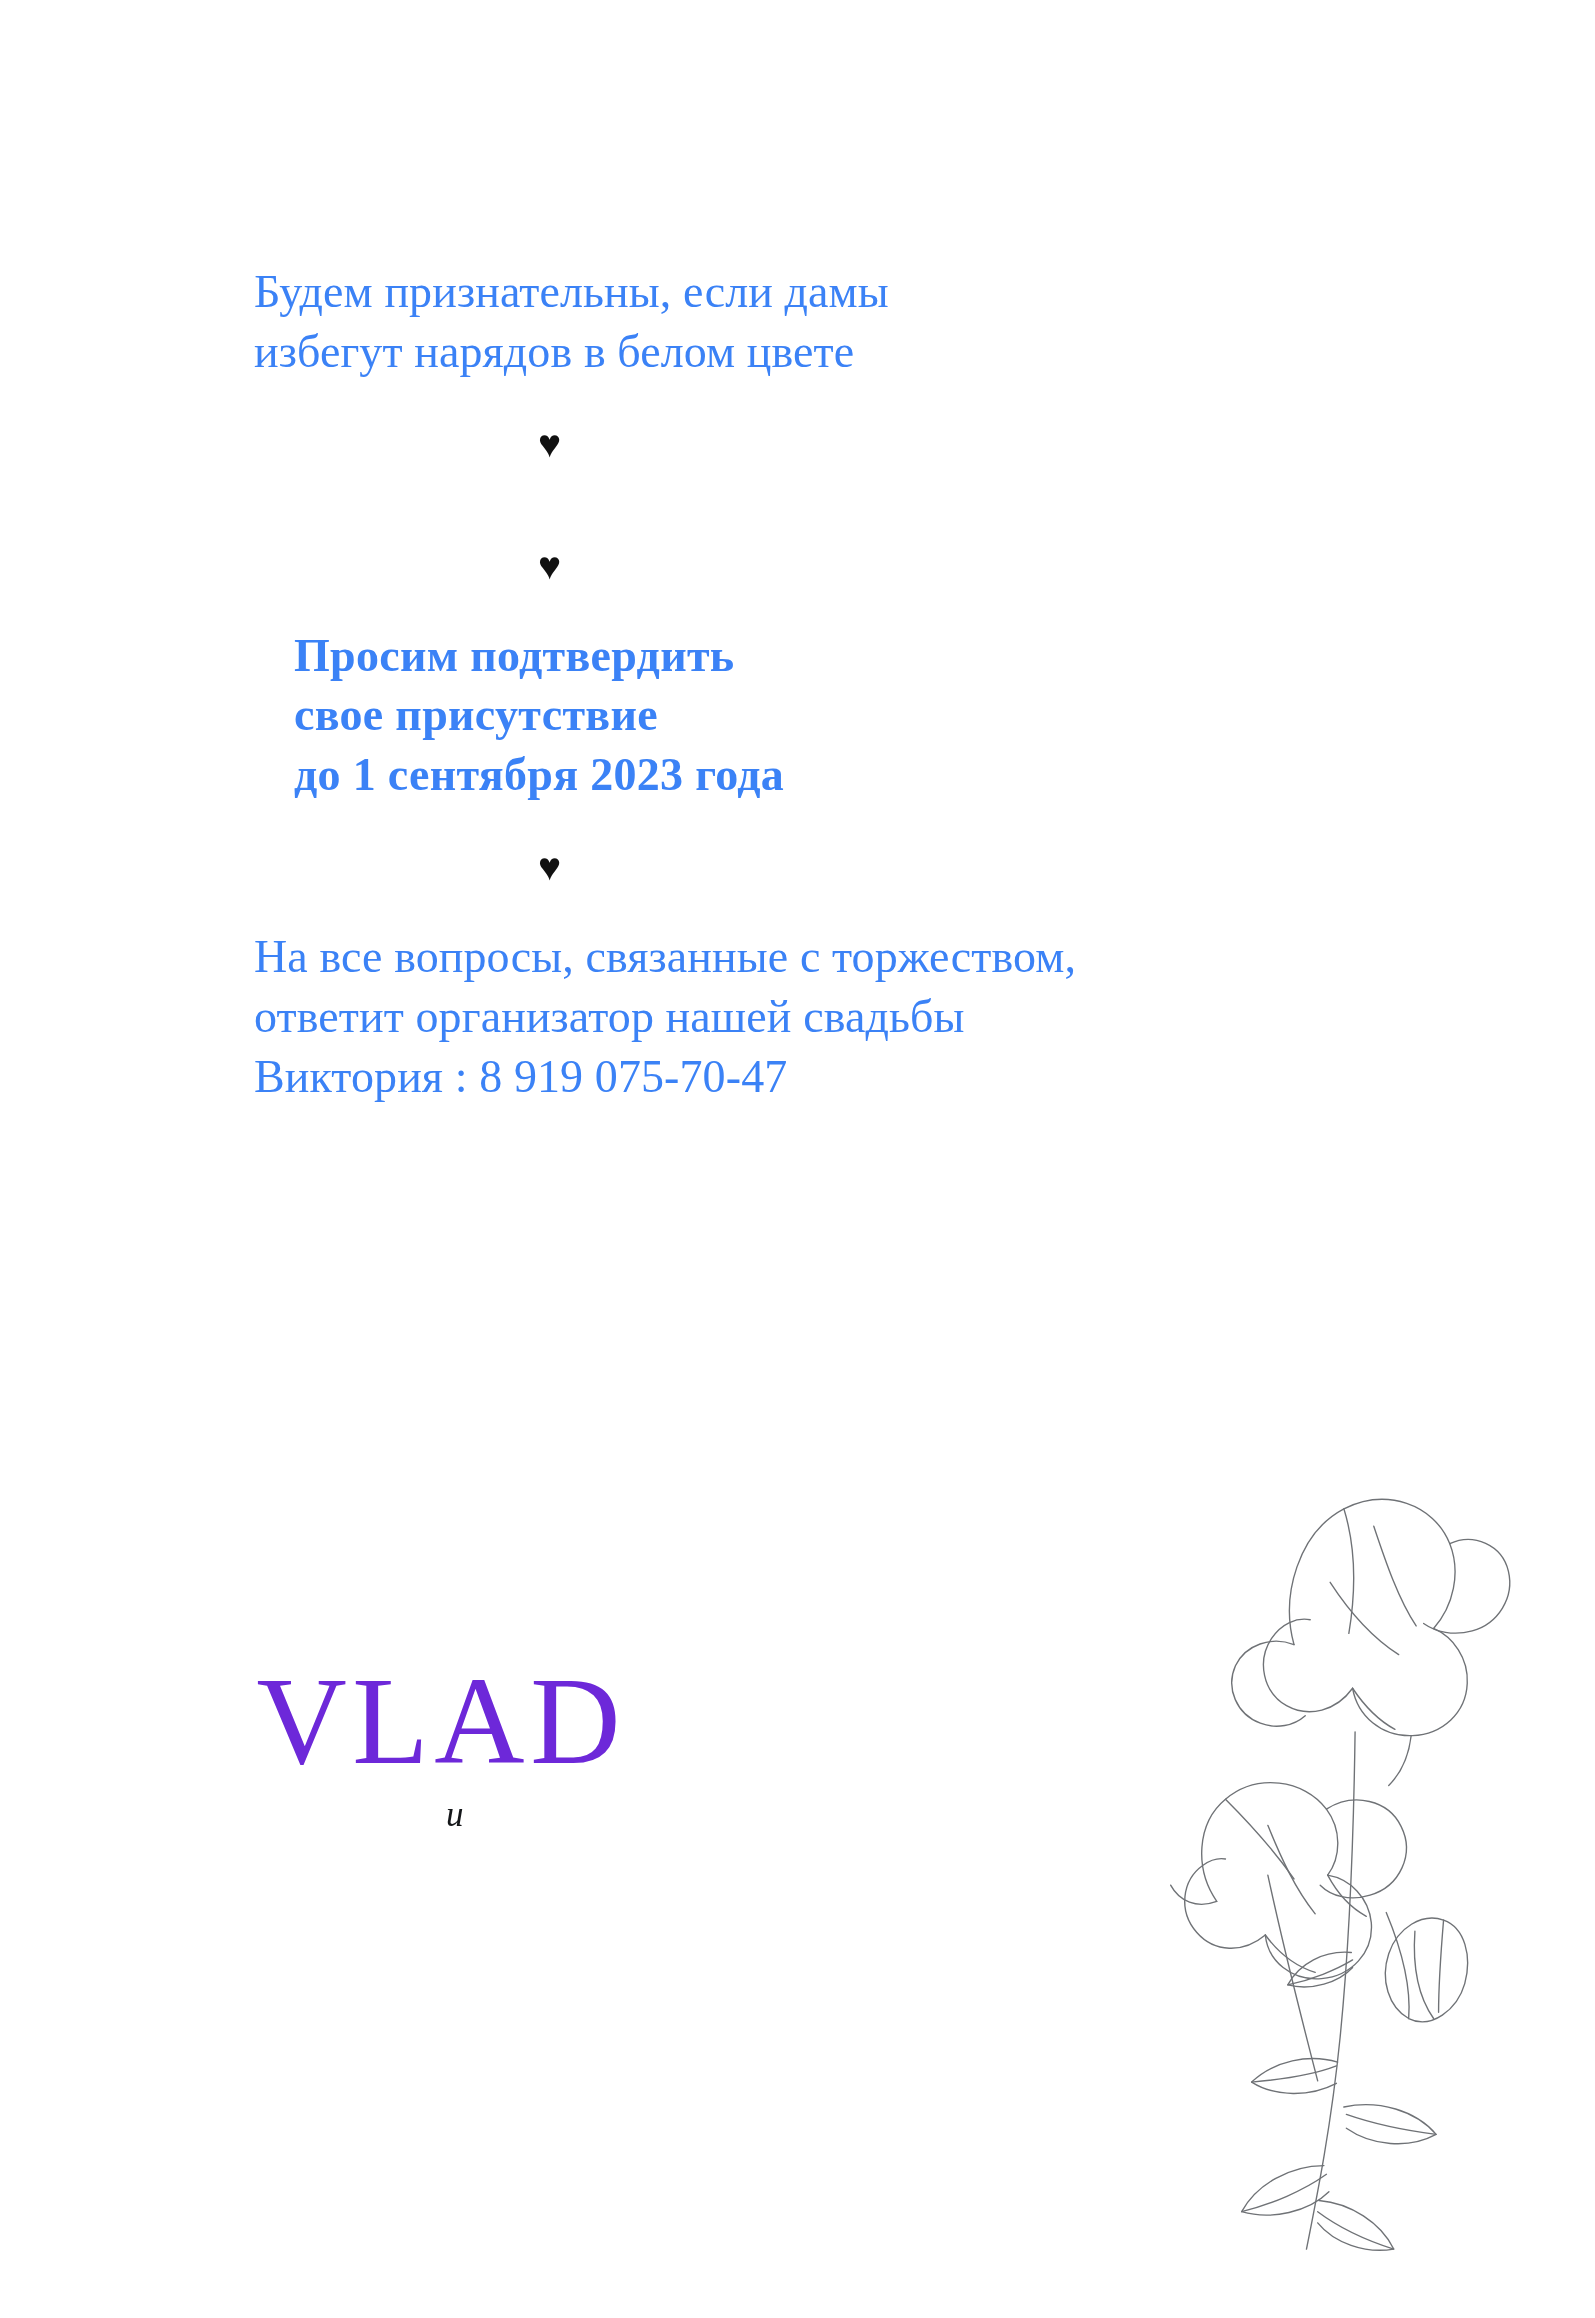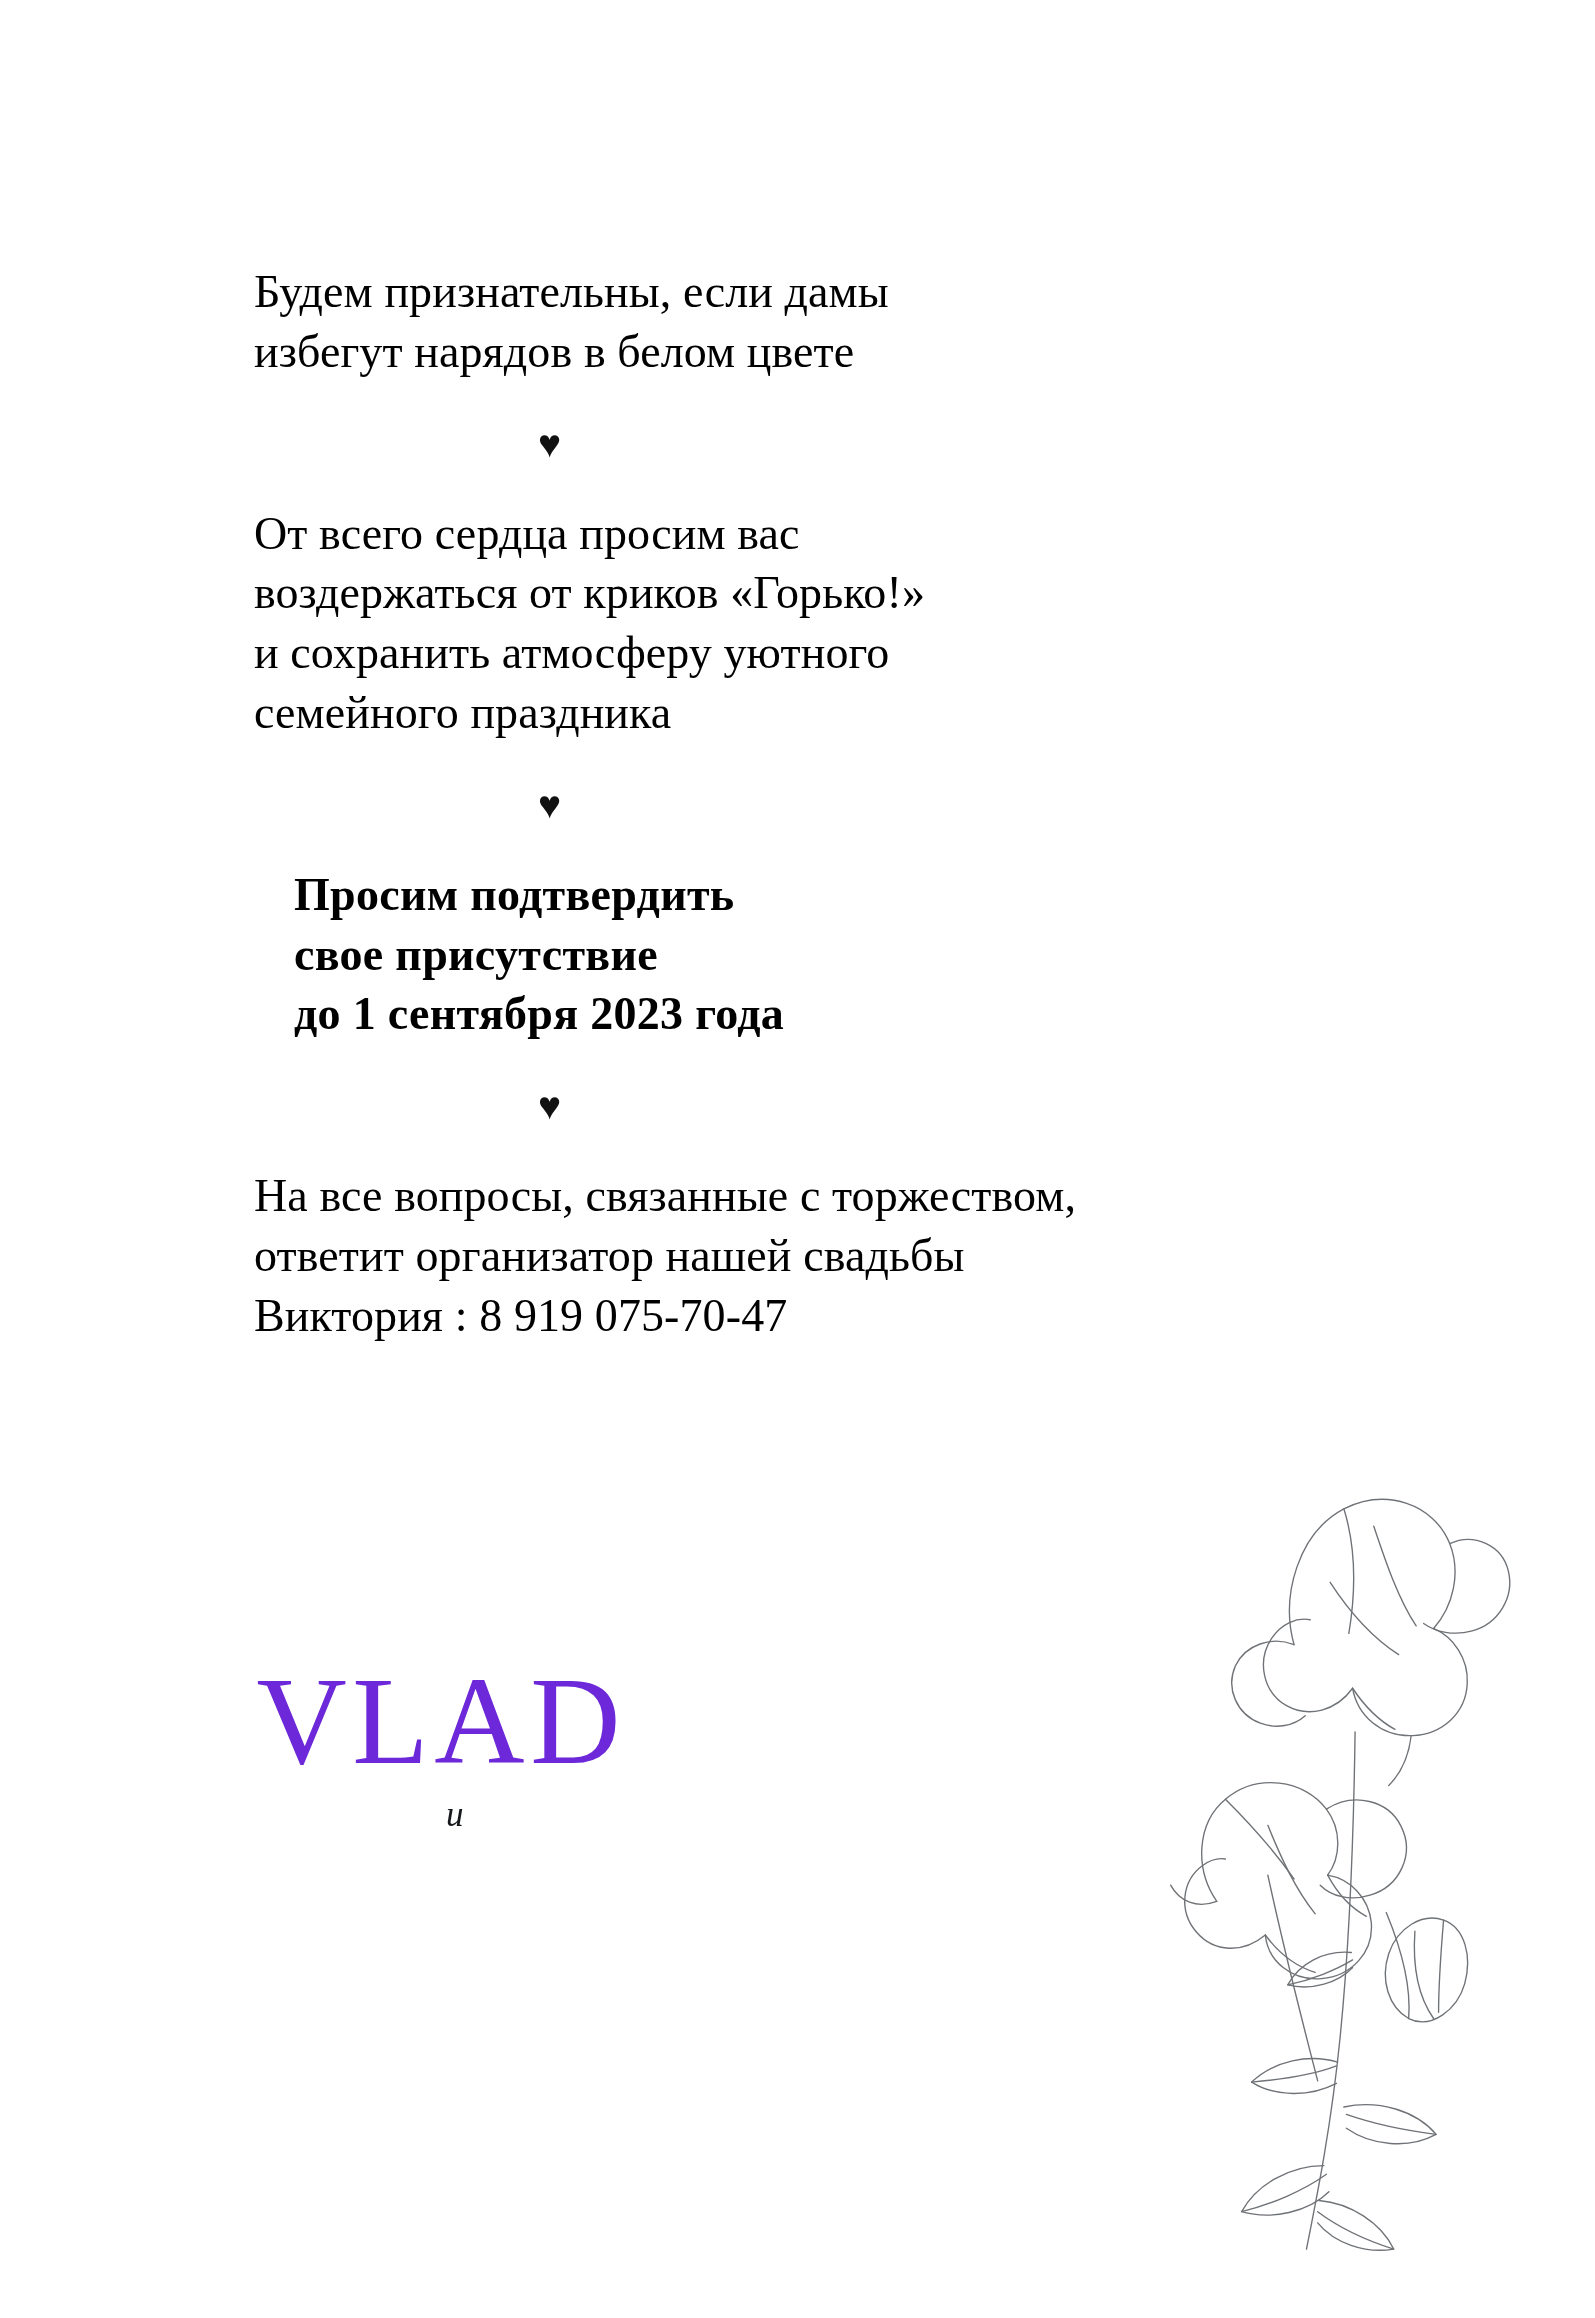--- a/index.html
+++ b/index.html
@@ -24,21 +24,21 @@
     position: absolute;
     left: 254px;
     top: 262px;
     width: 1097px;
   }
 
   .para {
     font-family: "Liberation Serif", serif;
     font-size: 46px;
     line-height: 1.30;
-    color: #000000;
+    color: #3b82f6;
     letter-spacing: 0.1px;
     white-space: pre-line;
   }
 
   .para.bold {
     font-weight: 700;
     letter-spacing: 0.3px;
     margin-left: 40px;
   }
 
@@ -97,24 +97,20 @@
 
   <div class="content">
 
     <div class="para">Будем признательны, если дамы
 избегут нарядов в белом цвете</div>
 
     <div class="sp-1"></div>
     <div class="divider">♥</div>
     <div class="sp-2"></div>
 
-    <div class="para">От всего сердца просим вас
-воздержаться от криков «Горько!»
- и сохранить атмосферу уютного
-семейного праздника</div>
 
     <div class="sp-1"></div>
     <div class="divider">♥</div>
     <div class="sp-2"></div>
 
     <div class="para bold">Просим подтвердить
 свое присутствие
 до  1 сентября 2023 года</div>
 
     <div class="sp-1"></div>

